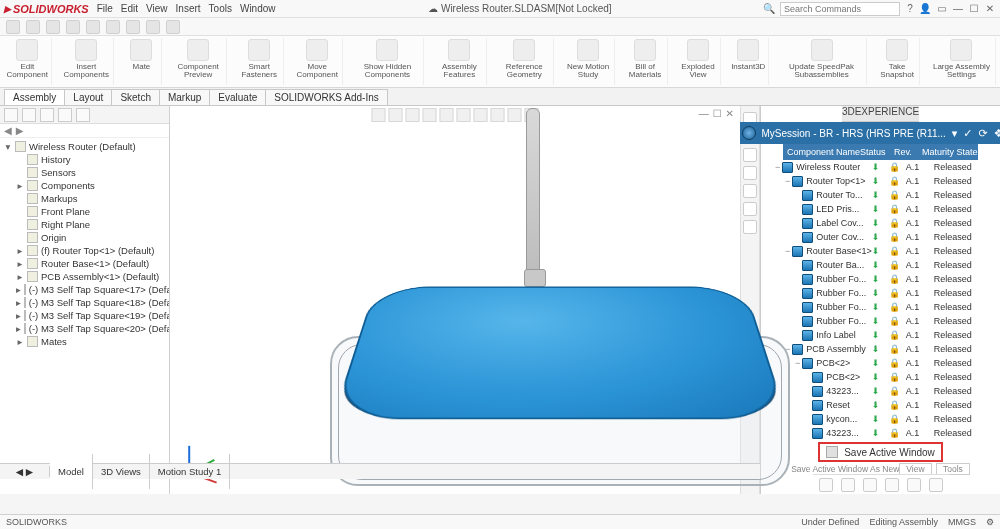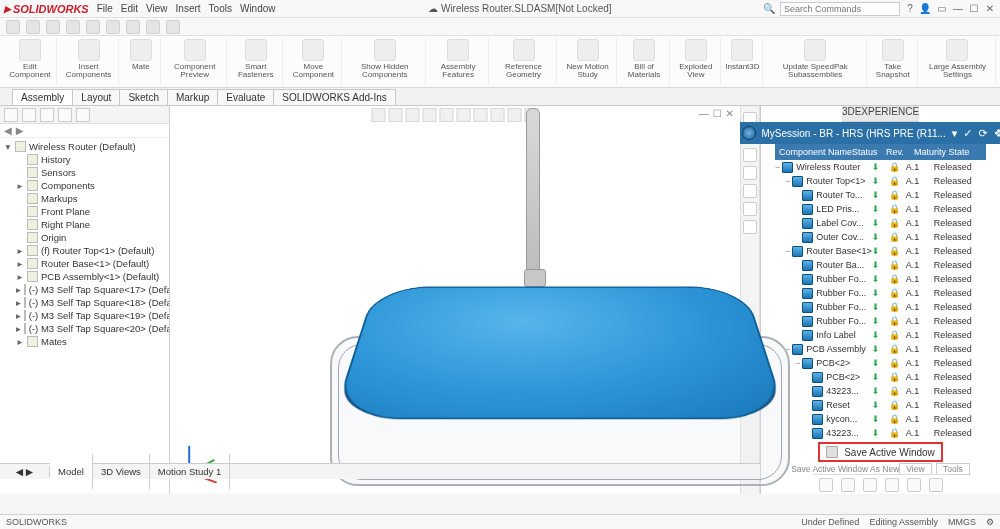--- a/index.html
+++ b/index.html
@@ -9,25 +9,25 @@
   .titlebar .logo::before {content:"▶"; color:#c8202f; font-size:9px; margin-right:2px;}
   .menubar { display:flex; gap:8px; font-size:10px; color:#444;}
   .menubar span{cursor:pointer;}
   .titlebar .center { flex:1; display:flex; justify-content:center; align-items:center; gap:4px; font-size:10px; color:#555;}
   .titlebar .center .cloud::before{content:"☁"; margin-right:3px;}
   .titlebar .right { display:flex; align-items:center; gap:4px;}
   .searchbox { border:1px solid #ccc; height:14px; width:120px; font-size:9px; padding:0 3px; background:#fff;}
   .titlebar .icon { width:12px; height:12px; display:inline-flex; align-items:center; justify-content:center; color:#666; font-size:10px;}
   .qat { height:18px; background:#f8f8f8; display:flex; align-items:center; gap:6px; padding:0 6px; border-bottom:1px solid #e0e0e0;}
   .qat .i { width:14px; height:14px; background:#e5e5e5; border:1px solid #d0d0d0; border-radius:2px;}
-  .ribbon { height:52px; background:#fcfcfc; display:flex; align-items:stretch; border-bottom:1px solid #d8d8d8; padding:2px 4px; gap:2px;}
+  .ribbon { height:52px; background:#fcfcfc; display:flex; align-items:stretch; border-bottom:1px solid #d8d8d8; padding:2px 4px; gap:8px;}
   .ribbon .grp { display:flex; flex-direction:column; align-items:center; justify-content:flex-start; padding:1px 4px; border-right:1px solid #eee; min-width:40px;}
   .ribbon .grp .bigico{ width:22px; height:22px; background:#eee; border:1px solid #ddd; border-radius:3px; margin-bottom:2px;}
   .ribbon .grp .lbl{ font-size:8px; color:#555; text-align:center; line-height:1;}
-  .tabs{ height:18px; background:#f2f2f2; display:flex; align-items:flex-end; border-bottom:1px solid #c8c8c8; padding-left:12px;}
+  .tabs{ height:18px; background:#f2f2f2; display:flex; align-items:flex-end; border-bottom:1px solid #c8c8c8; padding-left:4px;}
   .tabs .tab{ padding:2px 8px; font-size:10px; background:#f8f8f8; border:1px solid #c8c8c8; border-bottom:none; margin-right:-1px; cursor:pointer;}
   .tabs .tab.active{ background:#fff; font-weight:500;}
   .workspace{ display:flex; height:388px;}
   .feature-tree{ width:170px; background:#fff; border-right:1px solid #d0d0d0; display:flex; flex-direction:column;}
   .ft-toolbar{ height:18px; background:#f4f4f4; border-bottom:1px solid #ddd; display:flex; align-items:center; gap:4px; padding:0 4px;}
   .ft-toolbar .b{width:14px;height:14px;border:1px solid #ccc;background:#fafafa;}
   .ft-nav{ height:14px; display:flex; align-items:center; padding:0 4px; gap:4px; border-bottom:1px solid #eee;}
   .ft-body{ flex:1; overflow:auto; padding:2px 2px; font-size:9.5px;}
   .node{ display:flex; align-items:center; gap:3px; padding:1px 2px; white-space:nowrap;}
   .node .tw{width:8px;text-align:center;color:#666;}
@@ -56,21 +56,21 @@
   .panel3dx{ width:240px; background:#fff; display:flex; flex-direction:column; border-left:1px solid #ccc;align-items:center;}
   .panel3dx .hdr{ height:16px; background:#e8e8e8; text-align:center; font-size:10px; color:#444; border-bottom:1px solid #ccc;}
   .sessionbar{ height:22px; background:#2a6fa5; color:#fff; display:flex; align-items:center; padding:0 6px; gap:6px; font-size:10px;}
   .sessionbar .compass{width:14px;height:14px;border-radius:50%;background:radial-gradient(circle,#6fb4e6,#1a5e94);border:1px solid #0d3c60;}
   .sessionbar .t{flex:1; overflow:hidden; white-space:nowrap;}
   .sessionbar .ic{font-size:11px;}
   .colhdr{height:16px; background:#3a7ab0; color:#fff; display:flex; font-size:9px; align-items:center;}
   .colhdr span:nth-child(1){flex:1;padding-left:4px;}
   .colhdr span:nth-child(2){width:34px;}
   .colhdr span:nth-child(3){width:28px;}
-  .colhdr span:nth-child(4){width:72px;}
+  .colhdr span:nth-child(4){width:56px;}
   .panel-body{flex:1; overflow:auto; font-size:9px; color:#333;}
   .prow{display:flex; align-items:center; height:14px; padding-left:2px;}
   .prow .ind{display:inline-block;}
   .prow .exp{width:9px;color:#888;text-align:center;}
   .prow .cube{width:11px;height:11px;background:linear-gradient(#5eb4e8,#1b74b3);border:1px solid #0f4e7a;border-radius:1px;margin-right:3px;}
   .prow .nm{flex:1; overflow:hidden; white-space:nowrap;}
   .prow .st{width:18px;color:#2fa84f;}
   .prow .st2{width:16px;color:#999;}
   .prow .rev{width:28px;}
   .prow .mat{width:56px;}

